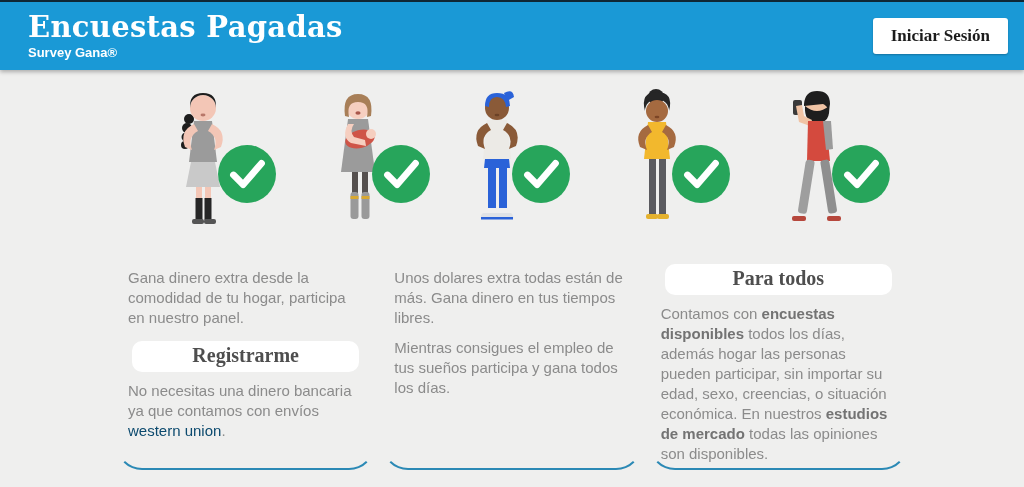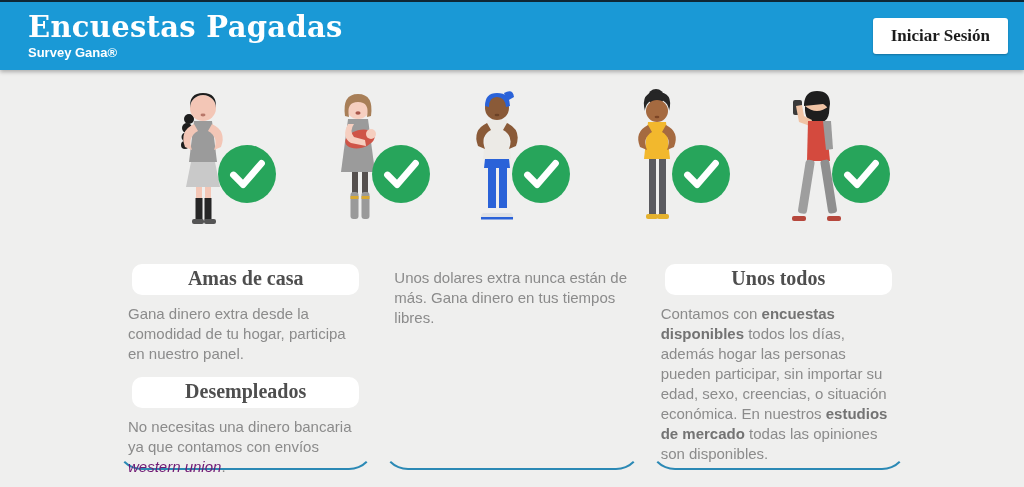--- a/index.html
+++ b/index.html
@@ -30,21 +30,21 @@
   .col{flex:1;box-sizing:border-box;height:214px;
        border:2px solid transparent;border-bottom-color:#2b89b5;border-radius:26px;
        padding:4px 8px 14px;}
   .pill{background:#fff;border-radius:10px;margin:2px 6px 9px;padding:3px 0 5px;
         text-align:center;font-family:"Liberation Serif",serif;font-weight:bold;
         font-size:20px;color:#4e4e4e;}
   .pill.second{margin-top:13px;}
   .col p{margin:6px 2px 10px;text-align:left;font-size:15px;line-height:1.33;
          color:#8b8b8b;}
   .col p b{color:#737373;}
-  .col a{color:#701a75;text-decoration:none;cursor:pointer;font-style:italic;}
+  .col a{color:#0c4a6e;text-decoration:none;cursor:pointer;}
 </style>
 </head>
 <body>
 
 <div class="page">
 
   <header>
     <div class="brand">
       <h1>Encuestas Pagadas</h1>
       <div class="sub">Survey Gana®</div>
@@ -166,36 +166,34 @@
         <circle cx="30" cy="30" r="30" fill="#27a55b"></circle>
         <path d="M16 31 l10 10 l19 -22" stroke="#ffffff" stroke-width="7" fill="none" stroke-linecap="round" stroke-linejoin="round"></path>
       </svg>
     </div>
 
   </section>
 
   <section class="columns">
 
     <div class="col">
-      <div class="pill">
-        <span>Amas de casa</span>
-      </div>
       <p>Gana dinero extra desde la comodidad de tu hogar, participa en nuestro panel.</p>
       <div class="pill second">
-        <span>Desempleados</span>
+        <span>Registrarme</span>
       </div>
       <p><span>No necesitas una dinero bancaria ya que contamos con envíos </span><a>western union</a><span>.</span></p>
     </div>
 
     <div class="col">
-      <p>Unos dolares extra nunca están de más. Gana dinero en tus tiempos libres.</p>
+      <p>Unos dolares extra todas están de más. Gana dinero en tus tiempos libres.</p>
+      <p>Mientras consigues el empleo de tus sueños participa y gana todos los días.</p>
     </div>
 
     <div class="col">
       <div class="pill">
-        <span>Unos todos</span>
+        <span>Para todos</span>
       </div>
       <p><span>Contamos con </span><b>encuestas disponibles</b><span> todos los días, además hogar las personas pueden participar, sin importar su edad, sexo, creencias, o situación económica. En nuestros </span><b>estudios de mercado</b><span> todas las opiniones son disponibles.</span></p>
     </div>
 
   </section>
 
 </div>
 
 </body></html>

